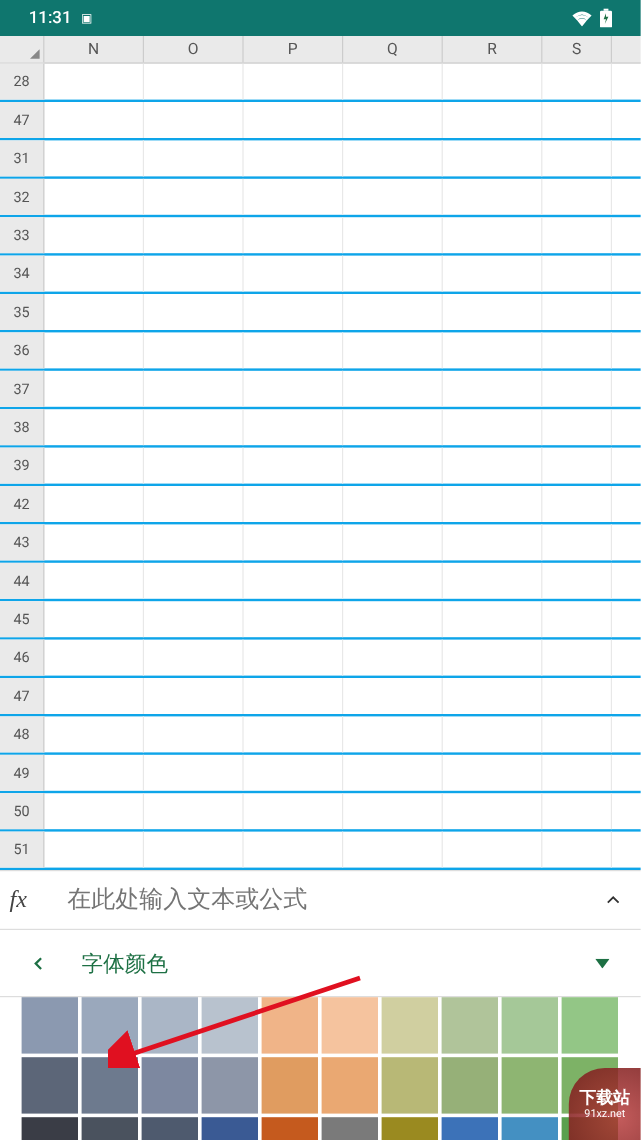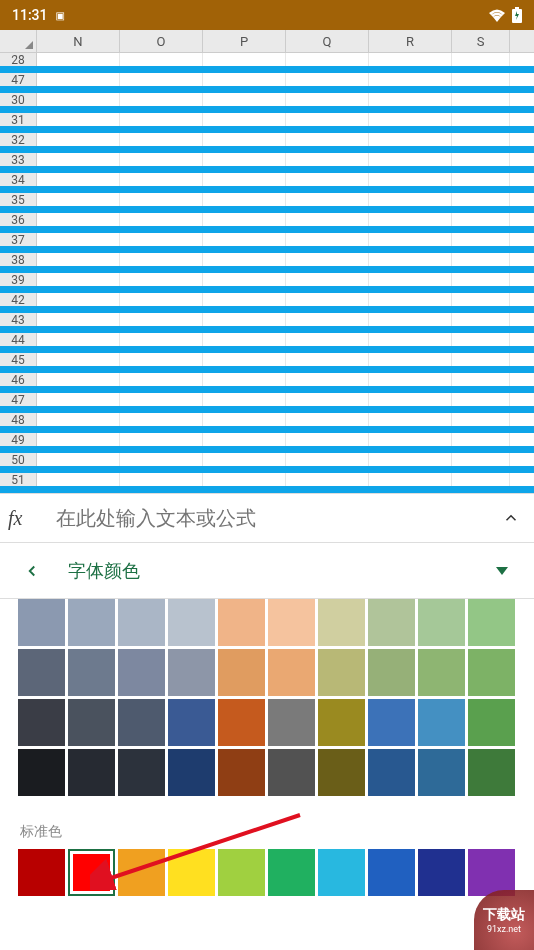--- a/index.html
+++ b/index.html
@@ -1,30 +1,30 @@
 <!DOCTYPE html>
 <html><head>
   <meta charset="utf-8">
   <style>
     * { margin: 0; padding: 0; box-sizing: border-box; }
     body { font-family: -apple-system, BlinkMacSystemFont, "Segoe UI", Roboto, sans-serif; width: 534px; height: 950px; background: #fff; overflow: hidden; position: relative; }
     
-    .status-bar { background: #a16207; height: 30px; display: flex; align-items: center; justify-content: space-between; padding: 0 12px; color: #fff; font-size: 14px; font-weight: 500; }
+    .status-bar { background: #0f766e; height: 30px; display: flex; align-items: center; justify-content: space-between; padding: 0 24px; color: #fff; font-size: 14px; font-weight: 500; }
     .status-left { display: flex; align-items: center; gap: 8px; }
     .status-right { display: flex; align-items: center; gap: 6px; }
     
     .spreadsheet { background: #fff; }
     .col-headers { display: flex; border-bottom: 1px solid #ccc; background: #eaeaea; }
     .corner-cell { width: 37px; height: 22px; border-right: 1px solid #ccc; background: #eaeaea; display: flex; align-items: center; justify-content: center; position: relative; }
     .corner-cell::after { content: ''; position: absolute; right: 3px; bottom: 3px; width: 0; height: 0; border-left: 8px solid transparent; border-bottom: 8px solid #888; }
     .col-header { height: 22px; border-right: 1px solid #ccc; display: flex; align-items: center; justify-content: center; font-size: 13px; color: #555; }
     .col-n { width: 83px; } .col-o { width: 83px; } .col-p { width: 83px; } .col-q { width: 83px; } .col-r { width: 83px; } .col-s { width: 58px; }
     
     .grid-rows { }
-    .grid-row { display: flex; border-bottom: 7px solid #0ea5e9; height: 20px; }
+    .grid-row { display: flex; border-bottom: 2px solid #0ea5e9; height: 32px; }
     .row-header { width: 37px; border-right: 1px solid #ccc; background: #eaeaea; display: flex; align-items: center; justify-content: center; font-size: 12px; color: #555; }
     .cell { border-right: 1px solid #e8e8e8; }
     .cell.col-n { width: 83px; } .cell.col-o { width: 83px; } .cell.col-p { width: 83px; } .cell.col-q { width: 83px; } .cell.col-r { width: 83px; } .cell.col-s { width: 58px; }
     
     .formula-bar { display: flex; align-items: center; height: 50px; border-top: 1px solid #ddd; border-bottom: 1px solid #ddd; padding: 0 8px; }
     .fx-label { font-style: italic; font-size: 20px; color: #444; font-family: Georgia, serif; width: 40px; }
     .formula-input { flex: 1; font-size: 20px; color: #888; border: none; outline: none; padding: 0 8px; }
     .formula-expand { width: 30px; display: flex; align-items: center; justify-content: center; color: #333; }
     
     .panel-header { display: flex; align-items: center; height: 56px; border-bottom: 1px solid #ddd; padding: 0 8px; }
@@ -85,29 +85,20 @@
         <div class="row-header">28</div>
         <div class="cell col-n"></div>
         <div class="cell col-o"></div>
         <div class="cell col-p"></div>
         <div class="cell col-q"></div>
         <div class="cell col-r"></div>
         <div class="cell col-s"></div>
       </div>
       <div class="grid-row">
         <div class="row-header">47</div>
-        <div class="cell col-n"></div>
-        <div class="cell col-o"></div>
-        <div class="cell col-p"></div>
-        <div class="cell col-q"></div>
-        <div class="cell col-r"></div>
-        <div class="cell col-s"></div>
-      </div>
-      <div class="grid-row">
-        <div class="row-header">30</div>
         <div class="cell col-n"></div>
         <div class="cell col-o"></div>
         <div class="cell col-p"></div>
         <div class="cell col-q"></div>
         <div class="cell col-r"></div>
         <div class="cell col-s"></div>
       </div>
       <div class="grid-row">
         <div class="row-header">31</div>
         <div class="cell col-n"></div>

